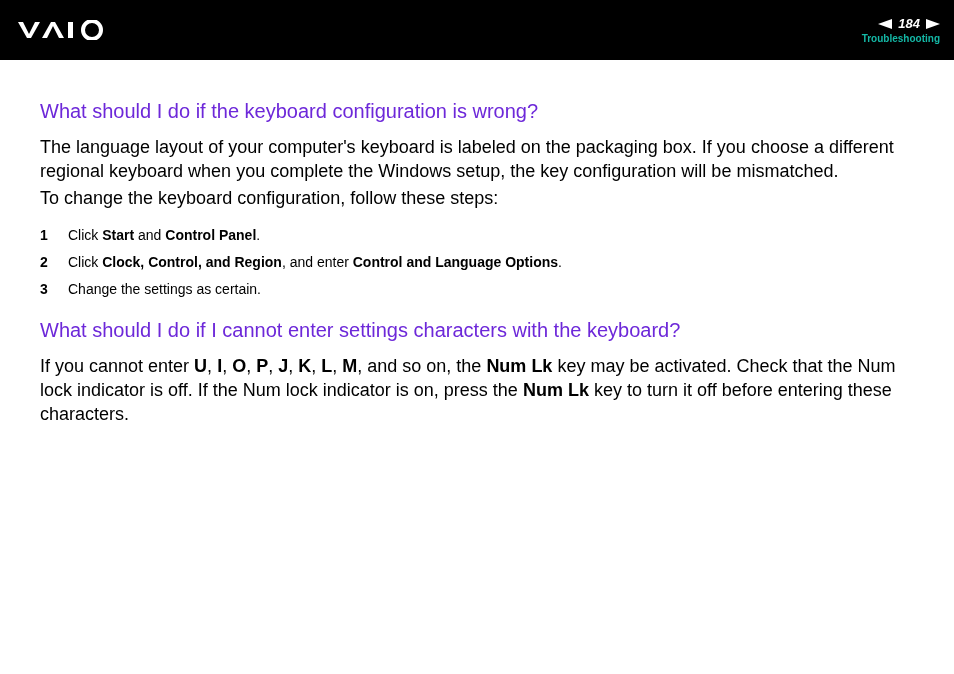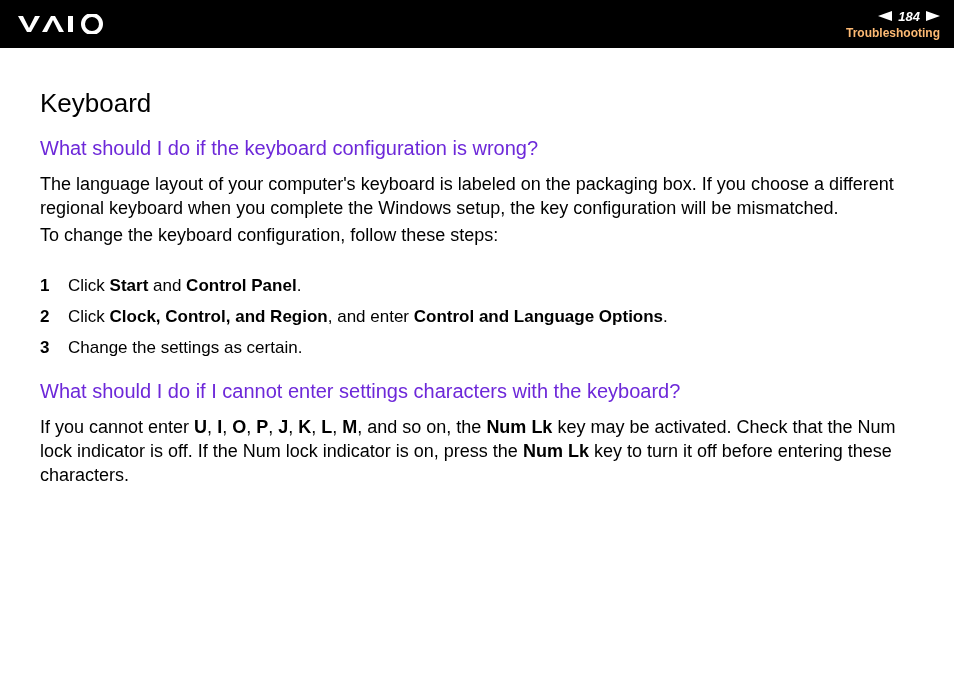--- a/index.html
+++ b/index.html
@@ -6,21 +6,21 @@
   body {
     width: 954px;
     height: 674px;
     font-family: Arial, Helvetica, sans-serif;
     background: #fff;
     color: #000;
     overflow: hidden;
   }
   .header {
     width: 100%;
-    height: 48px;
+    height: 60px;
     background: #000;
     display: flex;
     align-items: center;
     justify-content: space-between;
     padding: 0 14px 0 18px;
     position: relative;
   }
   .logo {
     color: #fff;
     display: flex;
@@ -45,52 +45,52 @@
   }
   .arrow-left { border-right: 14px solid #fff; }
   .arrow-right { border-left: 14px solid #fff; }
   .page-num {
     color: #fff;
     font-weight: bold;
     font-style: italic;
     font-size: 13px;
   }
   .section-label {
-    color: #fdba74;
+    color: #14b8a6;
     font-weight: bold;
-    font-size: 12px;
+    font-size: 10px;
   }
   .content {
     padding: 40px 40px 0 40px;
   }
   h1.page-title {
     font-size: 26px;
     font-weight: normal;
     margin-bottom: 18px;
   }
   h2.question {
     font-size: 20px;
     font-weight: normal;
     color: #6d28d9;
     margin-bottom: 12px;
   }
   p.body-text {
     font-size: 18px;
     line-height: 1.35;
     margin-bottom: 2px;
   }
-  p.body-text.last { margin-bottom: 28px; }
+  p.body-text.last { margin-bottom: 16px; }
   ol.steps {
     list-style: none;
     counter-reset: step;
     margin-bottom: 20px;
   }
   ol.steps li {
     counter-increment: step;
-    font-size: 17px;
+    font-size: 14px;
     line-height: 1.35;
     margin-bottom: 8px;
     padding-left: 28px;
     position: relative;
   }
   ol.steps li::before {
     content: counter(step);
     position: absolute;
     left: 0;
     font-weight: bold;
@@ -114,21 +114,20 @@
     <div class="page-nav">
       <div class="arrow-left"></div>
       <span class="page-num">184</span>
       <div class="arrow-right"></div>
     </div>
     <div class="section-label">Troubleshooting</div>
   </div>
 </div>
 
 <div class="content">
-  <h1 class="page-title">Keyboard</h1>
 
   <h2 class="question">What should I do if the keyboard configuration is wrong?</h2>
   <p class="body-text">The language layout of your computer's keyboard is labeled on the packaging box. If you choose a different regional keyboard when you complete the Windows setup, the key configuration will be mismatched.</p>
   <p class="body-text last">To change the keyboard configuration, follow these steps:</p>
 
   <ol class="steps">
     <li>
       <span>Click </span><span class="b">Start</span><span> and </span><span class="b">Control Panel</span><span>.</span>
     </li>
     <li>

